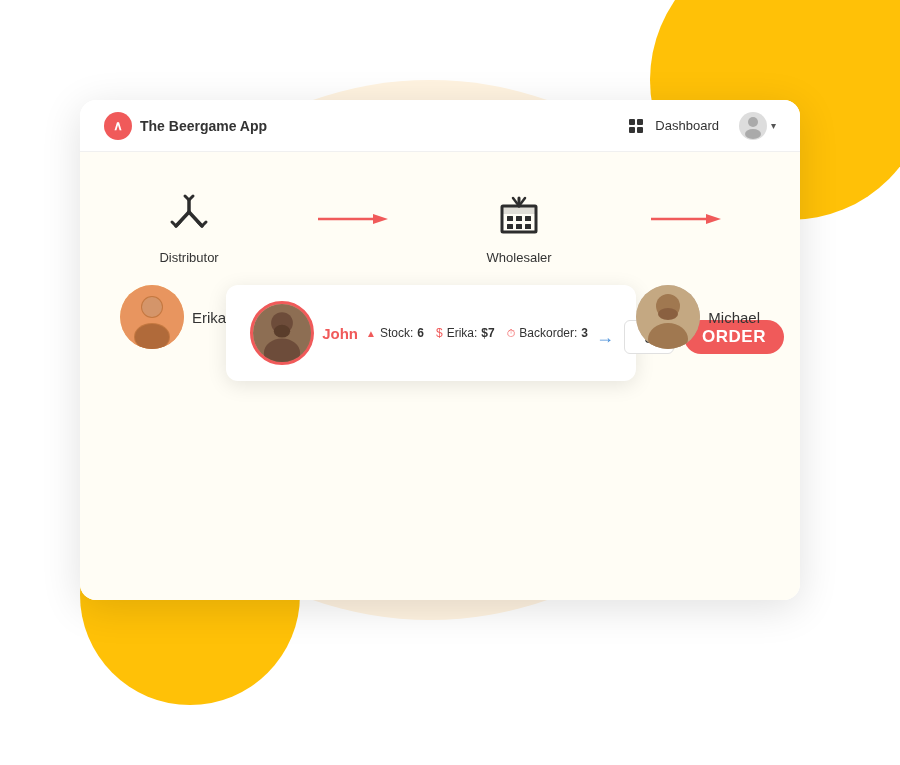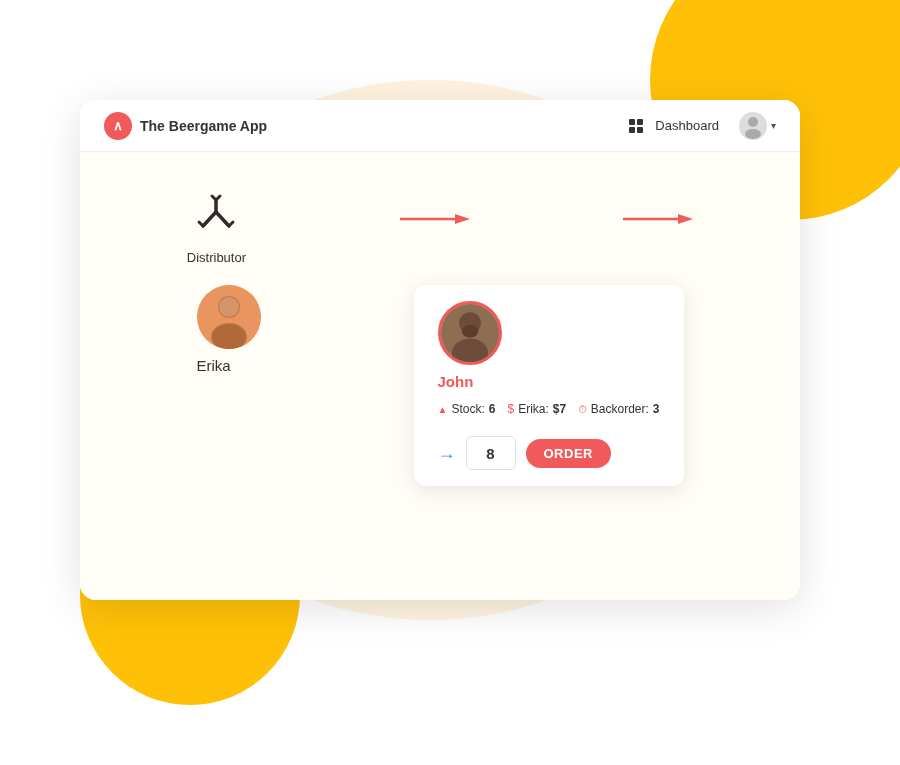--- a/index.html
+++ b/index.html
@@ -193,22 +193,22 @@
     
     .players-row {
       display: flex;
       align-items: flex-start;
       justify-content: space-around;
       padding: 0 10px;
     }
 
     .player-card {
       display: flex;
-      flex-direction: column;
-      align-items: flex-start;
+      flex-direction: row;
+      align-items: center;
       gap: 8px;
     }
 
     .player-card.active {
       background: #fff;
       border-radius: 12px;
       box-shadow: 0 4px 20px rgba(0,0,0,0.10);
       padding: 16px 24px;
       min-width: 180px;
     }
@@ -313,21 +313,21 @@
       color: #333;
       outline: none;
     }
 
     .order-btn {
       background: #f05a5a;
       color: #fff;
       border: none;
       border-radius: 20px;
       padding: 7px 18px;
-      font-size: 13px;
+      font-size: 17px;
       font-weight: 700;
       cursor: pointer;
       letter-spacing: 0.5px;
     }
   </style>
 </head>
 <body>
 
 <div class="blob-yellow-top-right"></div>
 <div class="blob-peach-center"></div>
@@ -383,20 +383,41 @@
           </svg>
         </div>
         <span class="chain-label">Distributor</span>
       </div>
 
       <svg class="arrow-right-svg" viewBox="0 0 70 20">
         <line x1="0" y1="10" x2="55" y2="10" stroke="#f05a5a" stroke-width="2.5"></line>
         <polygon points="55,5 70,10 55,15" fill="#f05a5a"></polygon>
       </svg>
 
+      <div class="chain-node">
+        <div class="chain-icon">
+          <svg width="46" height="46" viewBox="0 0 46 46" fill="none">
+
+            <rect x="6" y="14" width="34" height="26" rx="1" stroke="#2d2d2d" stroke-width="3" fill="none"></rect>
+            <rect x="6" y="14" width="34" height="8" rx="1" fill="#2d2d2d" opacity="0.15"></rect>
+
+            <rect x="11" y="24" width="6" height="5" rx="0.5" fill="#2d2d2d"></rect>
+            <rect x="20" y="24" width="6" height="5" rx="0.5" fill="#2d2d2d"></rect>
+            <rect x="29" y="24" width="6" height="5" rx="0.5" fill="#2d2d2d"></rect>
+            <rect x="11" y="32" width="6" height="5" rx="0.5" fill="#2d2d2d"></rect>
+            <rect x="20" y="32" width="6" height="5" rx="0.5" fill="#2d2d2d"></rect>
+            <rect x="29" y="32" width="6" height="5" rx="0.5" fill="#2d2d2d"></rect>
+
+            <line x1="23" y1="6" x2="23" y2="14" stroke="#2d2d2d" stroke-width="3" stroke-linecap="round"></line>
+            <line x1="17" y1="6" x2="23" y2="14" stroke="#2d2d2d" stroke-width="2.5" stroke-linecap="round"></line>
+            <line x1="29" y1="6" x2="23" y2="14" stroke="#2d2d2d" stroke-width="2.5" stroke-linecap="round"></line>
+          </svg>
+        </div>
+        <span class="chain-label">Wholesaler</span>
+      </div>
 
       <svg class="arrow-right-svg" viewBox="0 0 70 20">
         <line x1="0" y1="10" x2="55" y2="10" stroke="#f05a5a" stroke-width="2.5"></line>
         <polygon points="55,5 70,10 55,15" fill="#f05a5a"></polygon>
       </svg>
 
 
     </div>
 
     <div class="players-row">
@@ -449,16 +470,30 @@
           </div>
         </div>
 
         <div class="order-row">
           <span class="order-arrow">→</span>
           <input type="text" class="order-input" value="8" style="">
           <button class="order-btn">ORDER</button>
         </div>
       </div>
 
+      <div class="player-card">
+        <div class="avatar-wrapper">
+          <div class="avatar-circle michael">
+            <svg width="64" height="64" viewBox="0 0 64 64">
+              <circle cx="32" cy="32" r="32" fill="#c4a882"></circle>
+              <circle cx="32" cy="21" r="12" fill="#a07850"></circle>
+              <ellipse cx="32" cy="54" rx="20" ry="16" fill="#a07850"></ellipse>
+
+              <ellipse cx="32" cy="29" rx="10" ry="6" fill="#8a6040"></ellipse>
+            </svg>
+          </div>
+        </div>
+        <span class="player-name">Michael</span>
+      </div>
 
     </div>
   </div>
 </div>
 
 </body></html>

